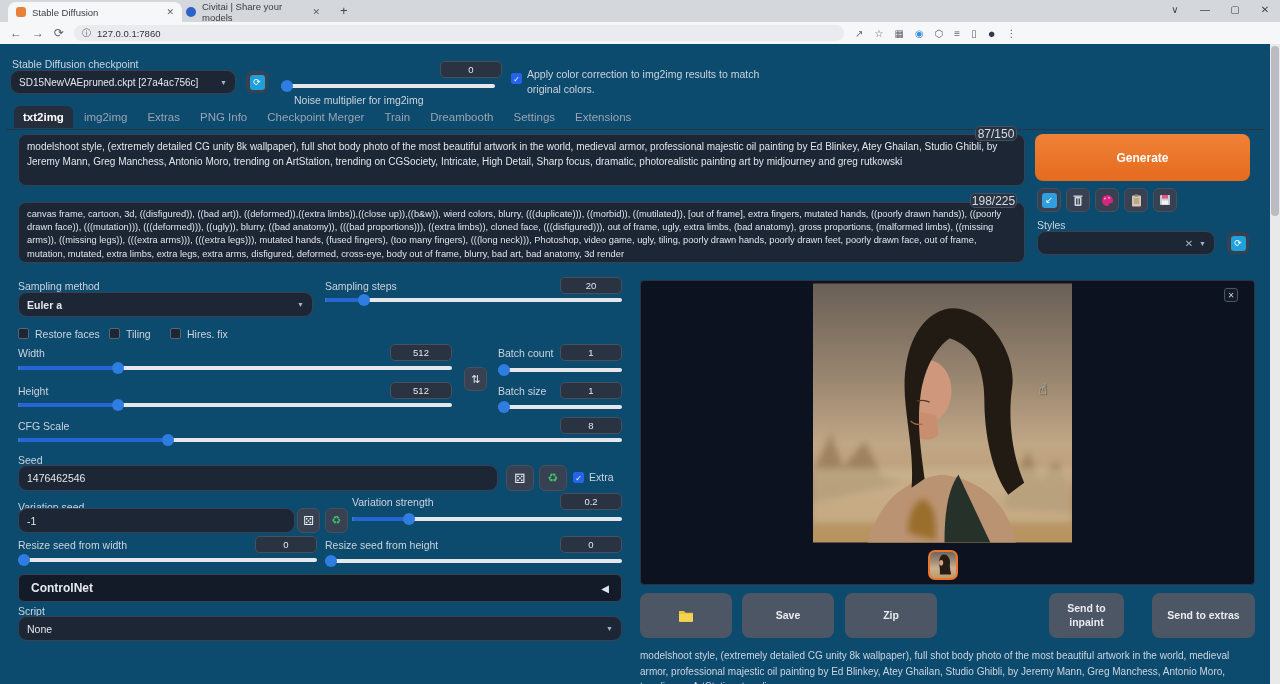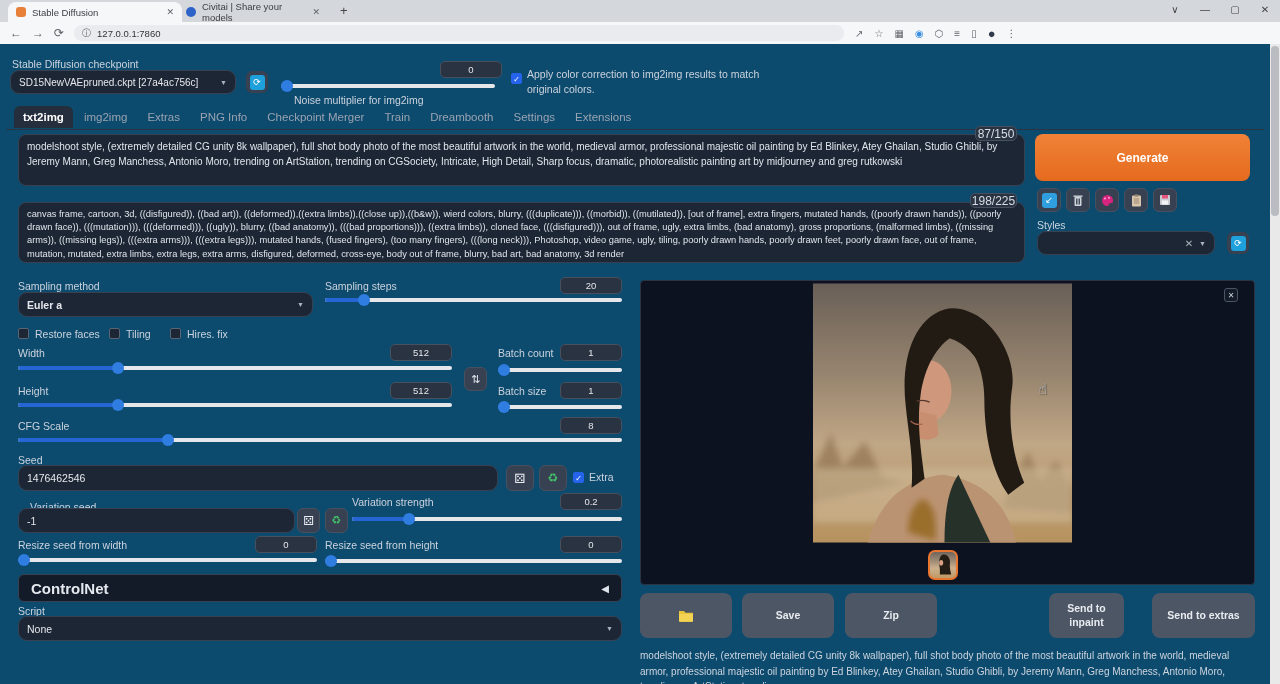--- a/index.html
+++ b/index.html
@@ -253,21 +253,21 @@
   </div>
   <div class="abs graybtn" style="left:506px; top:421px; width:28px; height:26px; font-size:13px; color:#e8ecf1;">
       <span>⚄</span>
     </div>
   <div class="abs graybtn" style="left:539px; top:421px; width:28px; height:26px; font-size:12px; color:#44c06a;">
       <span>♻</span>
     </div>
   <span class="abs cb checked" style="left:573px; top:428px;">✓</span>
   <div class="abs lbl" style="left:589px; top:427px;">Extra</div>
 
-  <div class="abs lbl" style="left:18px; top:457px;margin-left:12px;">Variation seed</div>
+  <div class="abs lbl" style="left:18px; top:457px;">Variation seed</div>
   <div class="abs input" style="left:18px; top:464px; width:277px; height:25px;">
     <span>-1</span>
   </div>
   <div class="abs graybtn" style="left:297px; top:464px; width:23px; height:25px; font-size:12px; color:#e8ecf1;">
       <span>⚄</span>
     </div>
   <div class="abs graybtn" style="left:325px; top:464px; width:23px; height:25px; font-size:11px; color:#44c06a;">
       <span>♻</span>
     </div>
   <div class="abs lbl" style="left:352px; top:452px;">Variation strength</div>
@@ -287,21 +287,21 @@
   </div>
   <div class="abs lbl" style="left:325px; top:495px;">Resize seed from height</div>
   <div class="abs valuebox" style="left:560px; top:492px; width:62px; height:17px;">0</div>
   <div class="abs" style="left:325px; top:515px; width:297px; height:12px;">
     <div class="track" style="width:297px;"></div>
       <div class="fill" style="width:7px;"></div>
       <div class="thumb" style="left:0;"></div>
   </div>
 
   <div class="abs" style="left:18px; top:530px; width:604px; height:28px; background:#141b28; border:1px solid #374151; border-radius:6px; display:flex; align-items:center; padding:0 12px;">
-    <span style="font-size:15px; font-weight:bold; color:#e5e9ef;">ControlNet</span>
+    <span style="font-size:12px; font-weight:bold; color:#e5e9ef;">ControlNet</span>
     <span style="margin-left:auto; font-size:10px; color:#dfe5ec;">◀</span>
   </div>
   <div class="abs lbl" style="left:18px; top:561px;">Script</div>
   <div class="abs input" style="left:18px; top:572px; width:604px; height:25px;">
     <span>None</span>
     <span class="caret">▼</span>
   </div>
 
   <div class="abs" style="left:640px; top:236px; width:615px; height:305px; background:#0d1220; border:1px solid #2b3445; border-radius:4px;"></div>
 

